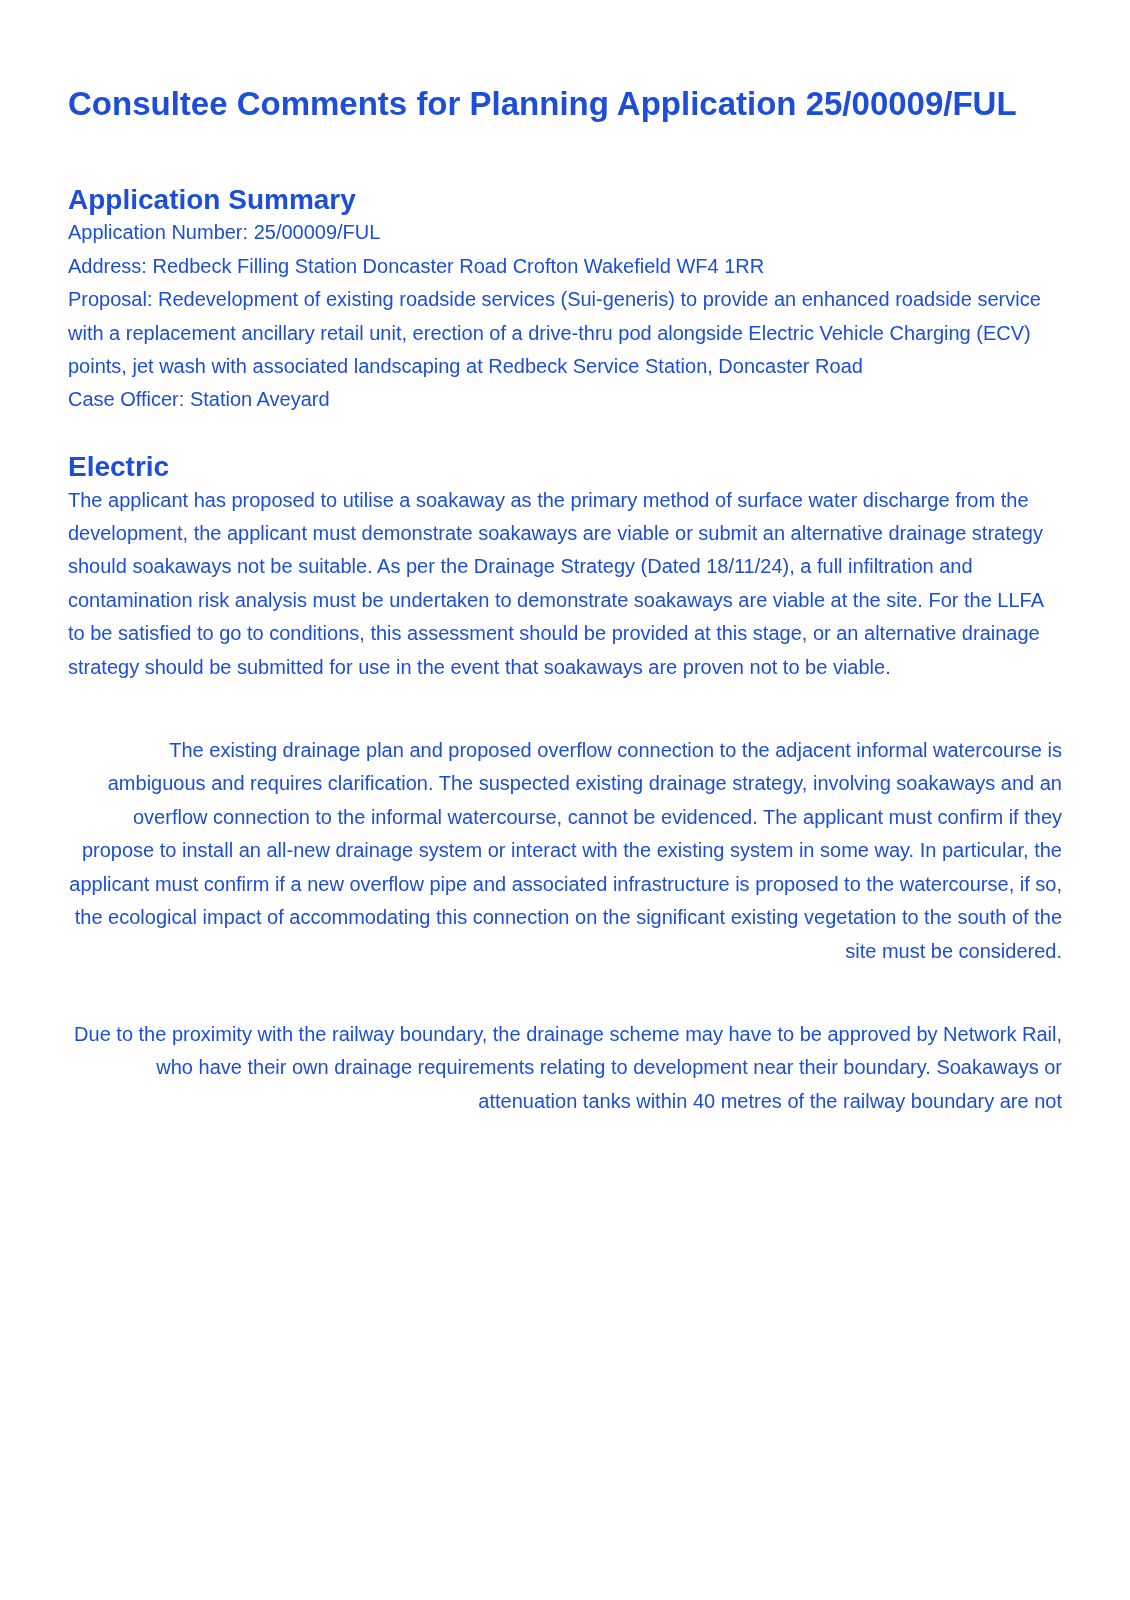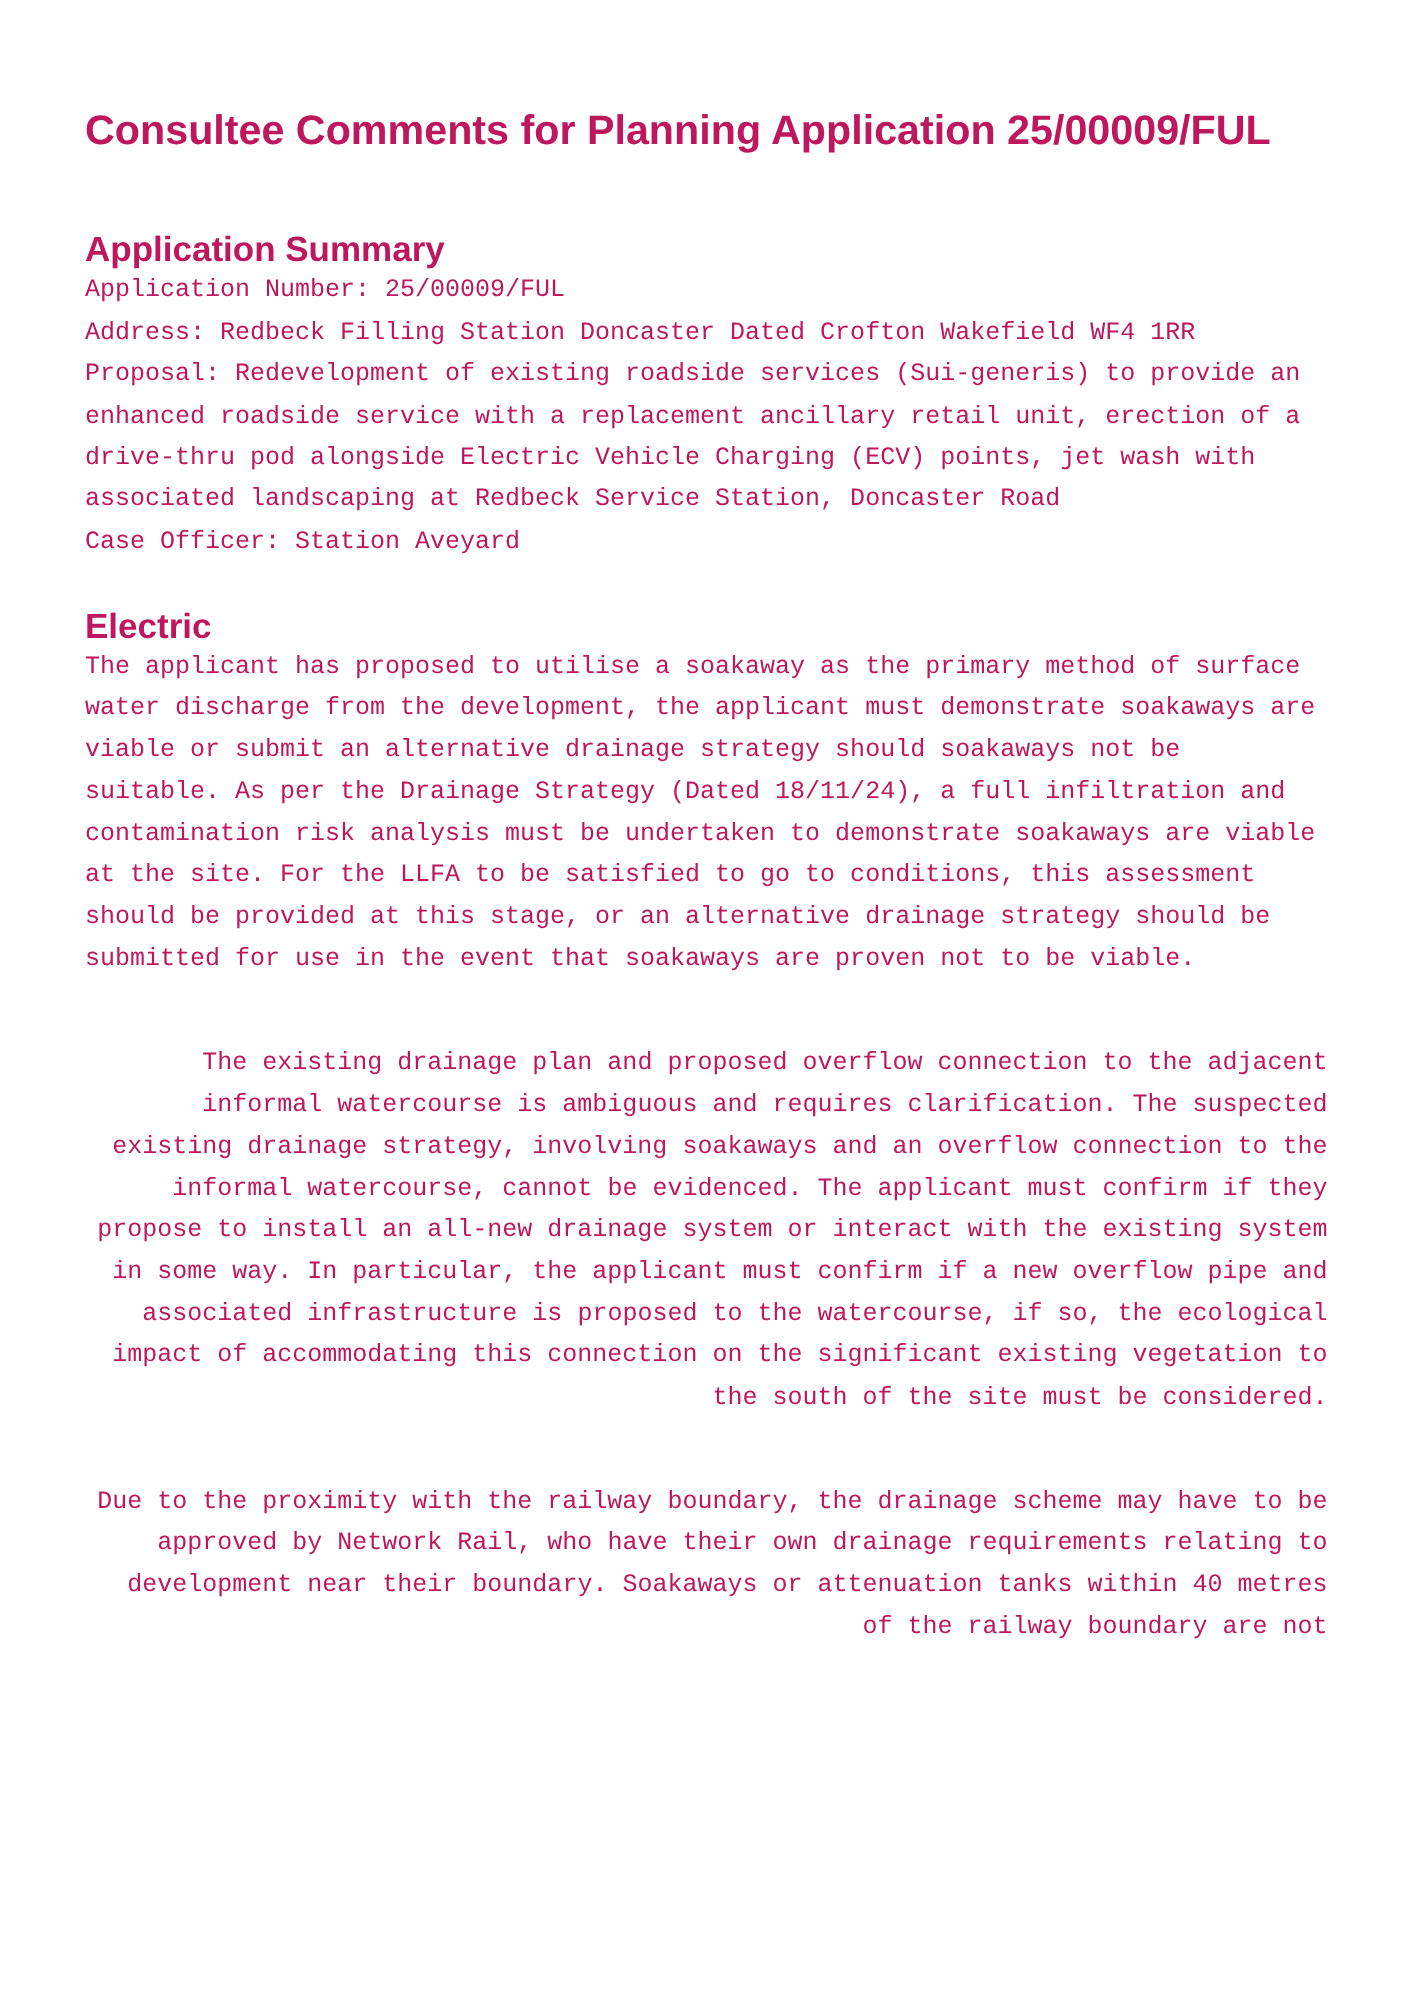--- a/index.html
+++ b/index.html
@@ -7,21 +7,21 @@
     padding: 0;
     background: #ffffff;
   }
   .page {
     position: relative;
     width: 1130px;
     height: 1600px;
     background: #ffffff;
     overflow: hidden;
     font-family: "Liberation Sans", sans-serif;
-    color: #be185d;
+    color: #1d4ed8;
     box-sizing: border-box;
   }
   .content {
     padding: 84px 68px 0 68px;
     box-sizing: border-box;
   }
   h1.doc-title {
     font-size: 33px;
     line-height: 40px;
     font-weight: 700;
@@ -38,38 +38,37 @@
     font-size: 28px;
     line-height: 33.4px;
     font-weight: 700;
     margin: 0;
   }
   .para {
     font-size: 20px;
     line-height: 33.4px;
     margin: 0;
     white-space: pre-wrap;
-    font-family: Liberation Mono, monospace;
   }
   .para.spaced + .para.spaced {
     margin-top: 50px;
     text-align: right;
   }
 </style>
 </head>
 <body>
 
 <div class="page">
   <div class="content">
     <h1 class="doc-title">Consultee Comments for Planning Application 25/00009/FUL</h1>
     <div id="sections">
         <section class="doc-section">
           <h2>Application Summary</h2>
           <p class="para tight">Application Number: 25/00009/FUL</p>
-          <p class="para tight">Address: Redbeck Filling Station Doncaster Dated Crofton Wakefield WF4 1RR</p>
+          <p class="para tight">Address: Redbeck Filling Station Doncaster Road Crofton Wakefield WF4 1RR</p>
           <p class="para tight">Proposal: Redevelopment of existing roadside services (Sui-generis) to provide an enhanced roadside service with a replacement ancillary retail unit, erection of a drive-thru pod alongside Electric Vehicle Charging (ECV) points, jet wash with associated landscaping at Redbeck Service Station, Doncaster Road</p>
           <p class="para tight">Case Officer: Station Aveyard</p>
         </section>
         <section class="doc-section">
           <h2>Electric</h2>
           <p class="para spaced">The applicant has proposed to utilise a soakaway as the primary method of surface water discharge from the development, the applicant must demonstrate soakaways are viable or submit an alternative drainage strategy should soakaways not be suitable. As per the Drainage Strategy (Dated 18/11/24), a full infiltration and contamination risk analysis must be undertaken to demonstrate soakaways are viable at the site. For the LLFA to be satisfied to go to conditions, this assessment should be provided at this stage, or an alternative drainage strategy should be submitted for use in the event that soakaways are proven not to be viable.</p>
           <p class="para spaced">The existing drainage plan and proposed overflow connection to the adjacent informal watercourse is ambiguous and requires clarification. The suspected existing drainage strategy, involving soakaways and an overflow connection to the informal watercourse, cannot be evidenced. The applicant must confirm if they propose to install an all-new drainage system or interact with the existing system in some way. In particular, the applicant must confirm if a new overflow pipe and associated infrastructure is proposed to the watercourse, if so, the ecological impact of accommodating this connection on the significant existing vegetation to the south of the site must be considered.</p>
           <p class="para spaced">Due to the proximity with the railway boundary, the drainage scheme may have to be approved by Network Rail, who have their own drainage requirements relating to development near their boundary. Soakaways or attenuation tanks within 40 metres of the railway boundary are not</p>
         </section>
       </div>

